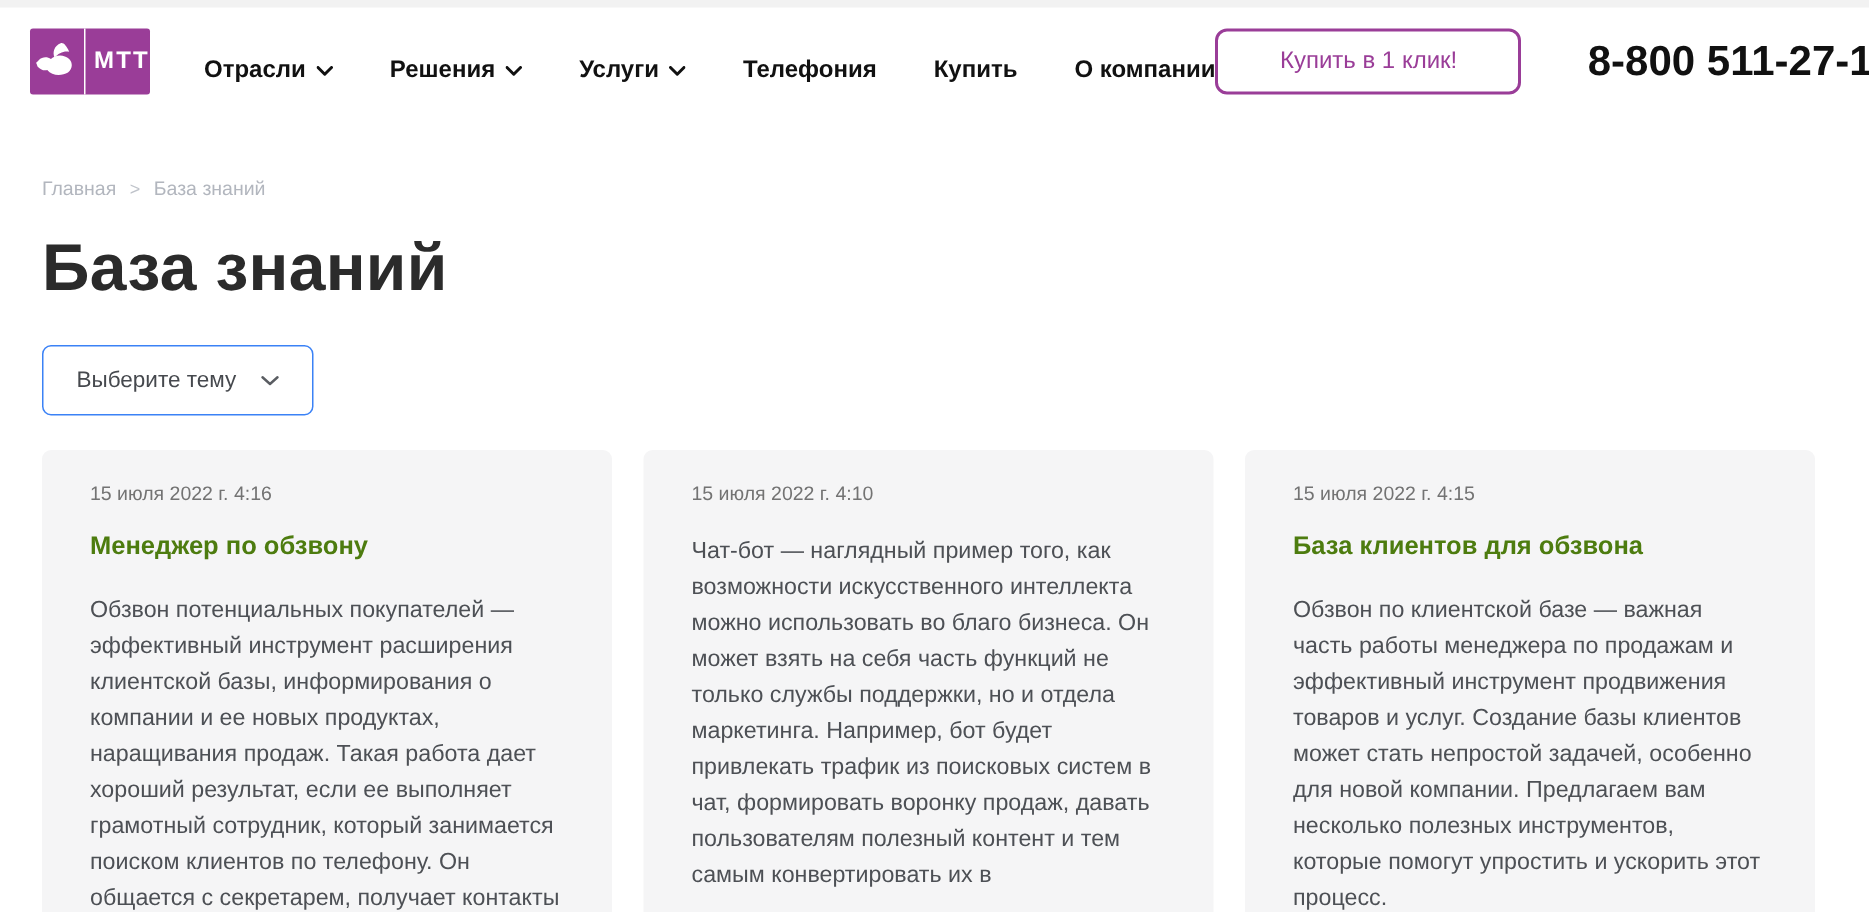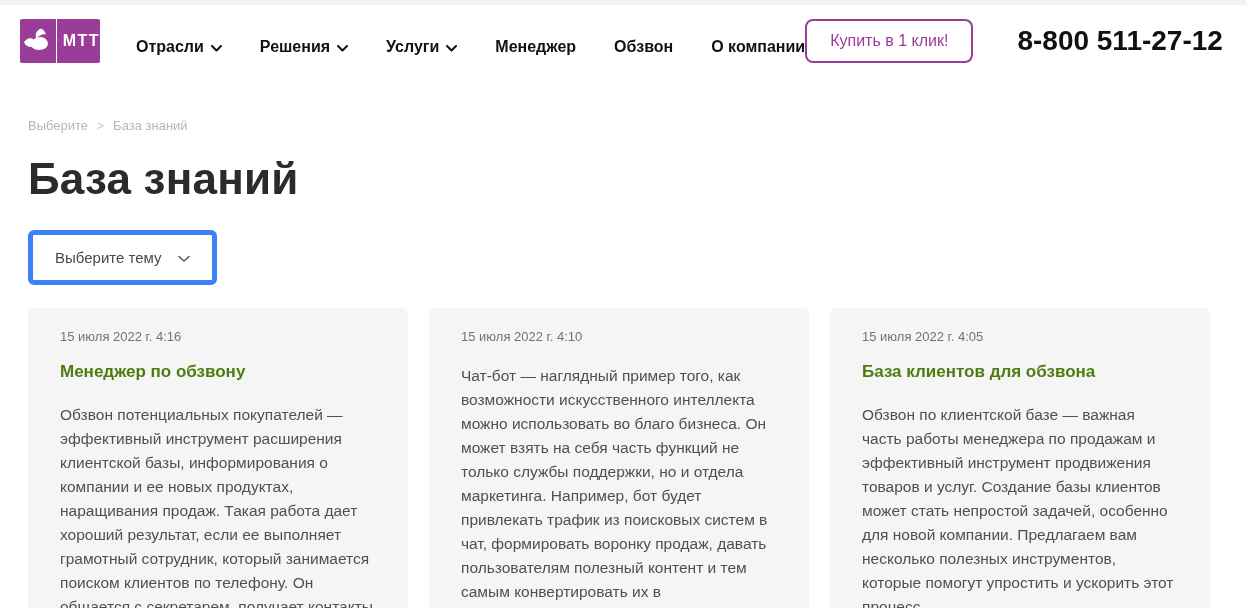--- a/index.html
+++ b/index.html
@@ -39,21 +39,21 @@
     text-decoration: none; cursor: pointer; white-space: nowrap; margin-top: 12px;
   }
   .chev { display: inline-block; }
   .buy-btn {
     margin-left: auto;
     background: #ffffff;
     border: 2px solid #9a3d98;
     color: #9a3d98;
     font-family: inherit;
     font-size: 16px;
-    padding: 11px 23px;
+    padding: 11px 41px;
     border-radius: 8px;
     cursor: pointer;
     white-space: nowrap;
   }
   .phone {
     margin-left: 44px;
     font-size: 28px; font-weight: 700; color: #111111;
     text-decoration: none; white-space: nowrap;
   }
 
@@ -68,21 +68,21 @@
   .breadcrumb .sep { color: #bfc3ca; font-size: 12px; }
   h1 {
     margin-top: 21px;
     font-size: 44px; font-weight: 700; color: #2b2b2b;
     letter-spacing: 0.2px;
   }
   .topic-select {
     margin-top: 26px;
     display: inline-flex; align-items: center; gap: 16px;
     background: #ffffff;
-    border: 5px solid #3b82f6;
+    border: 1px solid #3b82f6;
     border-radius: 6px;
     padding: 14px 22px;
     font-family: inherit;
     font-size: 15px; color: #46494e;
     cursor: pointer;
     justify-content: space-between;
   }
 
   
   .cards {
@@ -146,37 +146,37 @@
     </a>
     <a class="nav-item">
       <span>Услуги</span>
       <span class="chev">
         <svg width="11" height="7" viewBox="0 0 11 7">
             <polyline points="1,1 5.5,5.5 10,1" fill="none" stroke="#111" stroke-width="2" stroke-linecap="round" stroke-linejoin="round"></polyline>
           </svg>
       </span>
     </a>
     <a class="nav-item">
-      <span>Менеджер</span>
-    </a>
-    <a class="nav-item">
-      <span>Обзвон</span>
+      <span>Телефония</span>
+    </a>
+    <a class="nav-item">
+      <span>Купить</span>
     </a>
     <a class="nav-item">
       <span>О компании</span>
     </a>
   </nav>
 
   <button class="buy-btn">Купить в 1 клик!</button>
   <a class="phone">8-800 511-27-12</a>
 </header>
 
 <main>
   <div class="breadcrumb">
-    <a>Выберите</a>
+    <a>Главная</a>
     <span class="sep">&gt;</span>
     <span>База знаний</span>
   </div>
 
   <h1>База знаний</h1>
 
   <button class="topic-select">
     <span>Выберите тему</span>
     <span class="chev">
       <svg width="12" height="8" viewBox="0 0 12 8">
@@ -189,18 +189,18 @@
     <article class="card">
       <div class="card-date">15 июля 2022 г. 4:16</div>
       <div class="card-title">Менеджер по обзвону</div>
       <div class="card-excerpt">Обзвон потенциальных покупателей — эффективный инструмент расширения клиентской базы, информирования о компании и ее новых продуктах, наращивания продаж. Такая работа дает хороший результат, если ее выполняет грамотный сотрудник, который занимается поиском клиентов по телефону. Он общается с секретарем, получает контакты лиц, которые</div>
     </article>
     <article class="card">
       <div class="card-date">15 июля 2022 г. 4:10</div>
       <div class="card-excerpt">Чат-бот — наглядный пример того, как возможности искусственного интеллекта можно использовать во благо бизнеса. Он может взять на себя часть функций не только службы поддержки, но и отдела маркетинга. Например, бот будет привлекать трафик из поисковых систем в чат, формировать воронку продаж, давать пользователям полезный контент и тем самым конвертировать их в</div>
     </article>
     <article class="card">
-      <div class="card-date">15 июля 2022 г. 4:05</div>
+      <div class="card-date">15 июля 2022 г. 4:15</div>
       <div class="card-title">База клиентов для обзвона</div>
       <div class="card-excerpt">Обзвон по клиентской базе — важная часть работы менеджера по продажам и эффективный инструмент продвижения товаров и услуг. Создание базы клиентов может стать непростой задачей, особенно для новой компании. Предлагаем вам несколько полезных инструментов, которые помогут упростить и ускорить этот процесс.</div>
     </article>
   </div>
 </main>
 
 </body></html>

